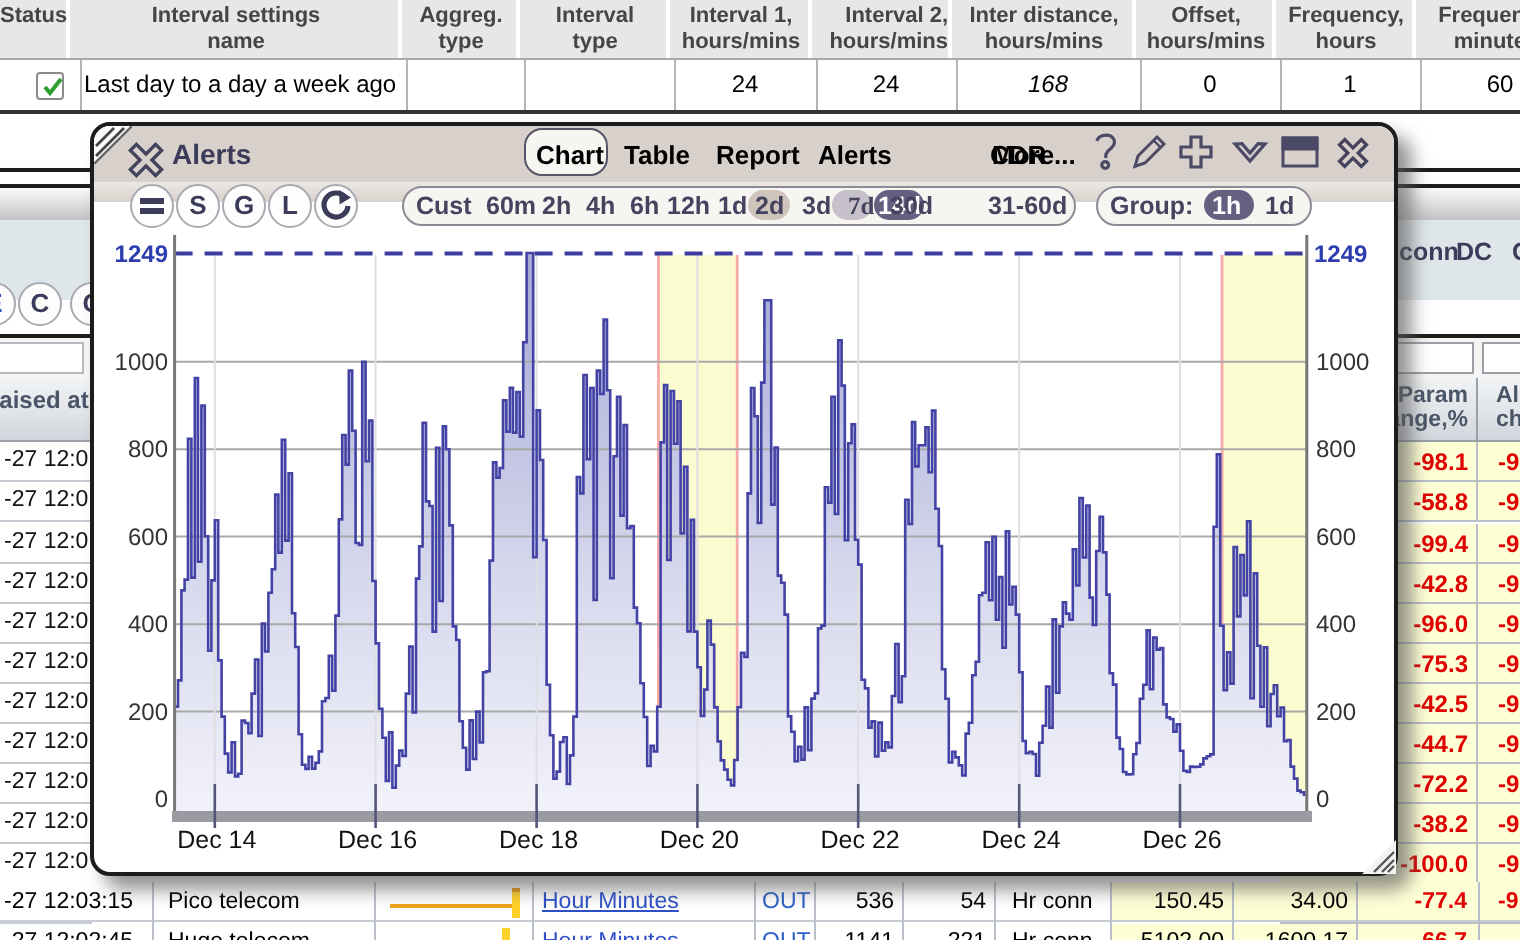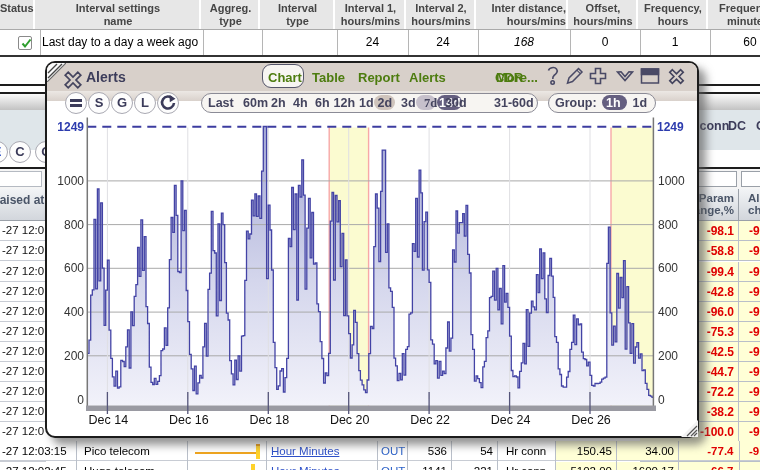--- a/index.html
+++ b/index.html
@@ -1,35 +1,35 @@
 <!DOCTYPE html>
 <html><head><meta charset="utf-8"><style>
 *{margin:0;padding:0;box-sizing:border-box;}
 html,body{width:760px;height:470px;overflow:hidden;background:#fff;font-family:"Liberation Sans",sans-serif;}
 .thc{position:absolute;top:0;height:29px;background:#e7e7e7;border-right:2px solid #fff;
  font:bold 11px/12.5px "Liberation Sans",sans-serif;color:#454545;text-align:center;padding-top:2px;}
 .tdc{position:absolute;top:35px;height:20px;font:12px "Liberation Sans",sans-serif;color:#000;text-align:center;}
 .redv{position:absolute;left:640px;width:94px;text-align:right;font:bold 12px "Liberation Sans",sans-serif;color:#e00000;}
 .bt{position:absolute;font:11.5px "Liberation Sans",sans-serif;color:#000;white-space:nowrap;}
-.mi{display:inline-block;font:bold 13px "Liberation Sans",sans-serif;color:#4d7c0f;text-align:center;}
+.mi{display:inline-block;font:bold 13px "Liberation Sans",sans-serif;color:#000000;text-align:center;}
 .pit{position:absolute;top:96px;font:bold 12.5px "Liberation Sans",sans-serif;color:#44445e;white-space:nowrap;}
 .pbg{position:absolute;top:94.5px;height:15.5px;border-radius:8px;}
 .circ{position:absolute;width:22px;height:22px;border-radius:50%;background:#fdfdfd;border:1.4px solid #a9a9b2;
  text-align:center;font:bold 13px/19px "Liberation Sans",sans-serif;color:#3b3b5a;}
 </style></head>
 <body>
 
 <div style="position:absolute;left:0;top:0;width:760px;height:29px;background:#e7e7e7;"></div>
 <div class="thc" style="left:0px;width:35px;">Status<br></div>
 <div class="thc" style="left:37px;width:164px;">Interval settings<br>name</div>
 <div class="thc" style="left:203px;width:57px;">Aggreg.<br>type</div>
 <div class="thc" style="left:262px;width:73px;">Interval<br>type</div>
 <div class="thc" style="left:337px;width:69px;">Interval 1,<br>hours/mins</div>
-<div class="thc" style="left:408px;width:68px;">Interval 2,<br>hours/mins</div>
-<div class="thc" style="left:478px;width:90px;text-align:right;">Inter distance,<br>hours/mins</div>
+<div class="thc" style="left:408px;width:68px;text-align:right;">Interval 2,<br>hours/mins</div>
+<div class="thc" style="left:478px;width:90px;">Inter distance,<br>hours/mins</div>
 <div class="thc" style="left:570px;width:68px;">Offset,<br>hours/mins</div>
 <div class="thc" style="left:640px;width:68px;">Frequency,<br>hours</div>
 <div class="thc" style="left:710px;width:78px;">Frequency,<br>minutes</div>
 
 <div style="position:absolute;left:0;top:29px;width:760px;height:1px;background:#aaa;"></div>
 <div style="position:absolute;left:0;top:30px;width:760px;height:25px;background:#fff;"></div>
 <div style="position:absolute;left:39.5px;top:30px;width:1px;height:25px;background:#b5b5b5;"></div>
 <div style="position:absolute;left:203px;top:30px;width:1px;height:25px;background:#b5b5b5;"></div>
 <div style="position:absolute;left:262px;top:30px;width:1px;height:25px;background:#b5b5b5;"></div>
 <div style="position:absolute;left:337px;top:30px;width:1px;height:25px;background:#b5b5b5;"></div>
@@ -253,21 +253,21 @@
 <div class="circ" style="left:157px;top:92px;"></div>
 <div style="position:absolute;left:70px;top:98.5px;width:12px;height:3px;background:#3b3b5a;"></div>
 <div style="position:absolute;left:70px;top:103.5px;width:12px;height:3px;background:#3b3b5a;"></div>
 <div style="position:absolute;left:159px;top:94px;"><svg width="18" height="18" viewBox="0 0 18 18">
 <path d="M13.5 4.5 A6 6 0 1 0 15 9" fill="none" stroke="#3b3b5a" stroke-width="2.6"></path>
 <path d="M10.5 1 L16.5 4.8 L10.8 8.2 Z" fill="#3b3b5a"></path>
 </svg></div>
 
 <div style="position:absolute;left:201.4px;top:92.5px;width:337px;height:20.5px;background:#f7f5f2;border:1.5px solid #8b8b96;border-radius:11px;"></div>
 <div style="position:absolute;left:548px;top:92.5px;width:108px;height:20.5px;background:#f7f5f2;border:1.5px solid #8b8b96;border-radius:11px;"></div>
-<div class="pit" style="left:208px;">Last</div>
+<div class="pit" style="left:208px;">Cust</div>
 <div class="pit" style="left:243px;">60m</div>
 <div class="pit" style="left:271px;">2h</div>
 <div class="pit" style="left:293px;">4h</div>
 <div class="pit" style="left:315px;">6h</div>
 <div class="pit" style="left:333.5px;">12h</div>
 <div class="pit" style="left:359px;">1d</div>
 <div class="pbg" style="left:374px;width:21px;background:#cfc4bc;"></div>
 <div class="pit" style="left:377.5px;text-align:center;">2d</div>
 <div class="pit" style="left:401px;">3d</div>
 <div class="pbg" style="left:416px;width:20px;background:#c6c0cb;"></div>

